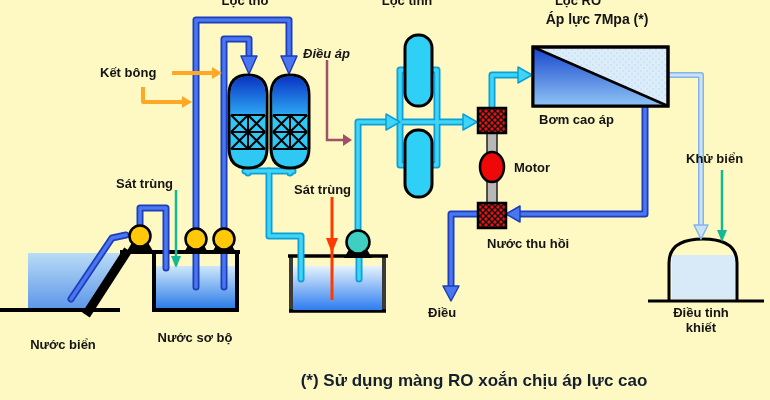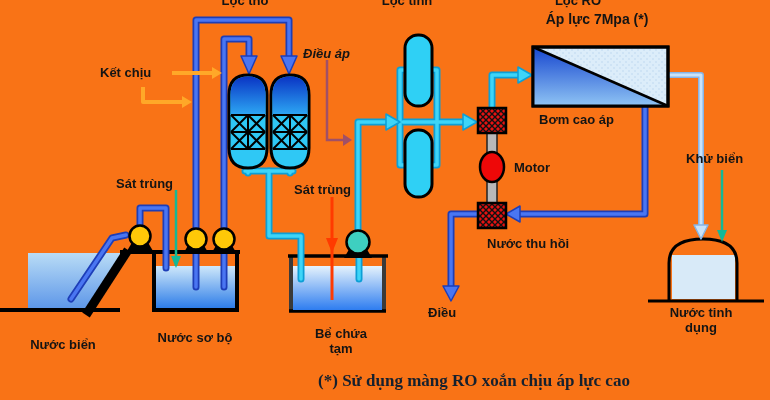--- a/index.html
+++ b/index.html
@@ -1,18 +1,18 @@
 <!DOCTYPE html>
 <html><head>
 <meta charset="utf-8">
 <style>
   html,body{margin:0;padding:0;background:#fff;}
   .stage{
     position:relative;width:770px;height:400px;overflow:hidden;
-    background:#f97316;
+    background:#fef9c3;
     font-family:"Liberation Sans",sans-serif;
   }
   .stage svg{position:absolute;left:0;top:0;}
   .lbl{
     position:absolute;font-size:13px;font-weight:700;color:#141414;
     white-space:nowrap;line-height:15px;
   }
   .lbl.center{transform:translateX(-50%);}
   .lbl.wrap{white-space:normal;text-align:center;}
   .caption{
@@ -252,30 +252,29 @@
     <line x1="722" y1="170" x2="722" y2="234" stroke="#14b896" stroke-width="2.5"></line>
     <polygon points="717,230 727,230 722,242" fill="#14b896"></polygon>
   </g>
 </svg>
 
 <div class="lbl center" style="left:245px;top:-7px;">Lọc thô</div>
 <div class="lbl center" style="left:407px;top:-7px;">Lọc tinh</div>
 <div class="lbl center" style="left:578px;top:-7px;">Lọc RO</div>
 <div class="lbl center" style="left:597px;top:12px;font-size:14px;">Áp lực 7Mpa (*)</div>
 
-<div class="lbl" style="left:100px;top:65px;">Kết chịu</div>
+<div class="lbl" style="left:100px;top:65px;">Kết bông</div>
 <div class="lbl" style="left:303px;top:46px;font-style:italic;">Điều áp</div>
 <div class="lbl" style="left:116px;top:176px;">Sát trùng</div>
 <div class="lbl" style="left:294px;top:182px;">Sát trùng</div>
 <div class="lbl" style="left:512px;top:112px;margin-left:27px;">Bơm cao áp</div>
 <div class="lbl" style="left:514px;top:160px;">Motor</div>
 <div class="lbl" style="left:487px;top:236px;">Nước thu hồi</div>
 <div class="lbl" style="left:686px;top:151px;">Khử biển</div>
 <div class="lbl" style="left:428px;top:305px;">Điều</div>
 
 <div class="lbl center" style="left:63px;top:330px;margin-top:7px;">Nước biển</div>
 <div class="lbl center" style="left:195px;top:330px;">Nước sơ bộ</div>
-<div class="lbl center wrap" style="left:341px;top:326px;width:64px;">Bể chứa tạm</div>
-<div class="lbl center wrap" style="left:701px;top:305px;width:80px;">Nước tinh dụng</div>
-
-<div class="caption" style="left:474px;top:371px;font-family:Liberation Serif, serif;">(*) Sử dụng màng RO xoắn chịu áp lực cao</div>
+<div class="lbl center wrap" style="left:701px;top:305px;width:80px;">Điều tinh khiết</div>
+
+<div class="caption" style="left:474px;top:371px;">(*) Sử dụng màng RO xoắn chịu áp lực cao</div>
 
 </div>
 
 </body></html>

